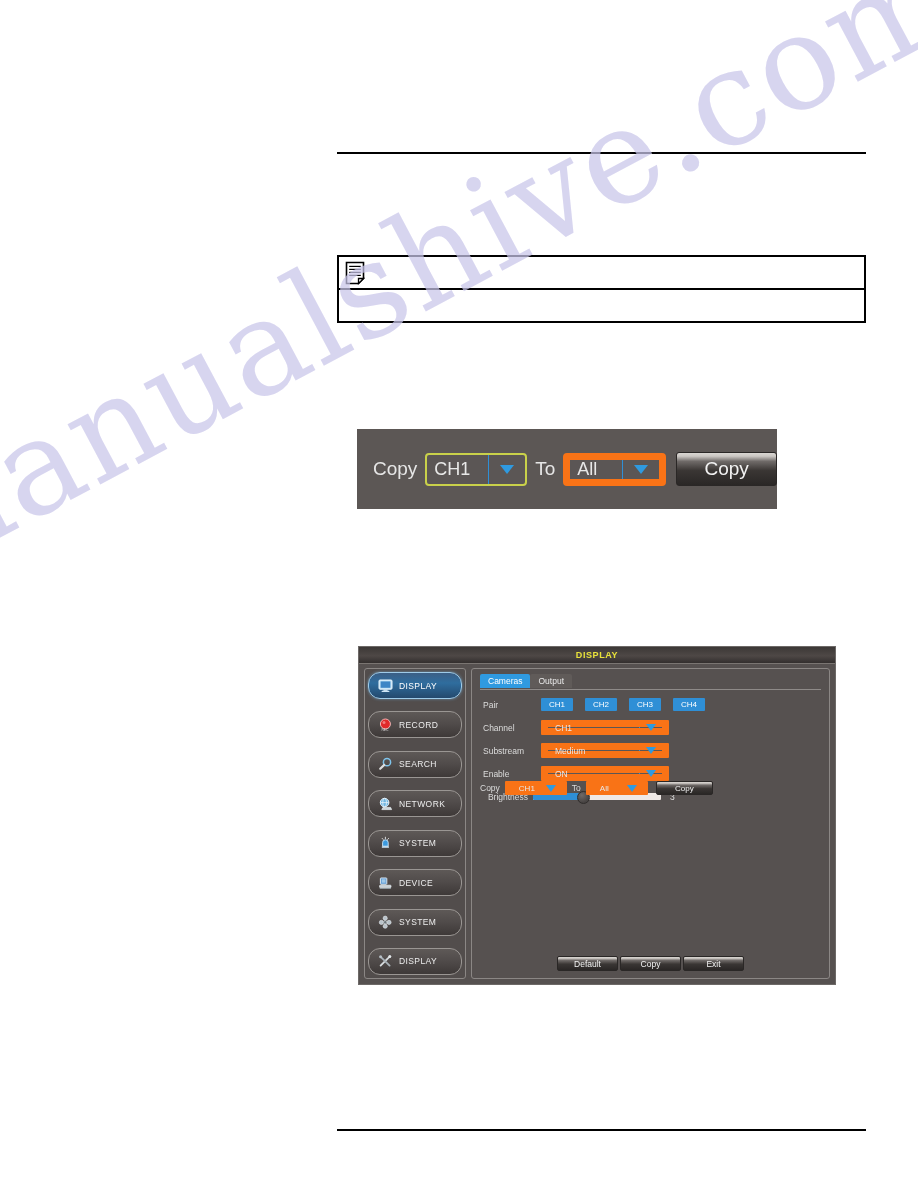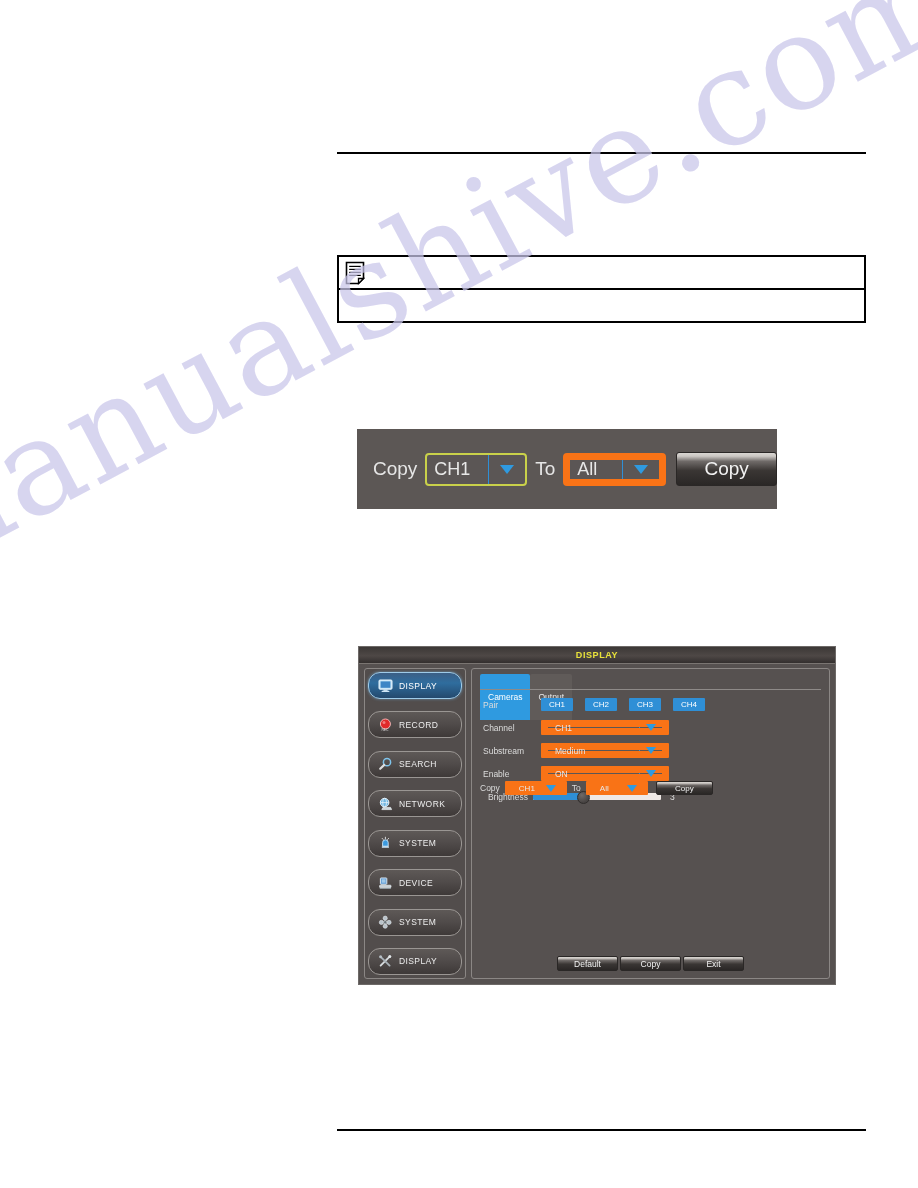--- a/index.html
+++ b/index.html
@@ -260,21 +260,21 @@
     box-sizing: border-box;
   }
   #tabstrip {
     position: absolute;
     left: 8px; top: 5px;
     display: flex;
     align-items: flex-end;
   }
   .tab {
     height: 14px;
-    padding: 16px 8px;
+    padding: 0 8px;
     font-size: 8.5px;
     color: #e9e9e9;
     display: flex;
     align-items: center;
     background: #605b59;
     border-top-left-radius: 2px;
     border-top-right-radius: 2px;
   }
   .tab.active {
     background: #2f9ae0;

